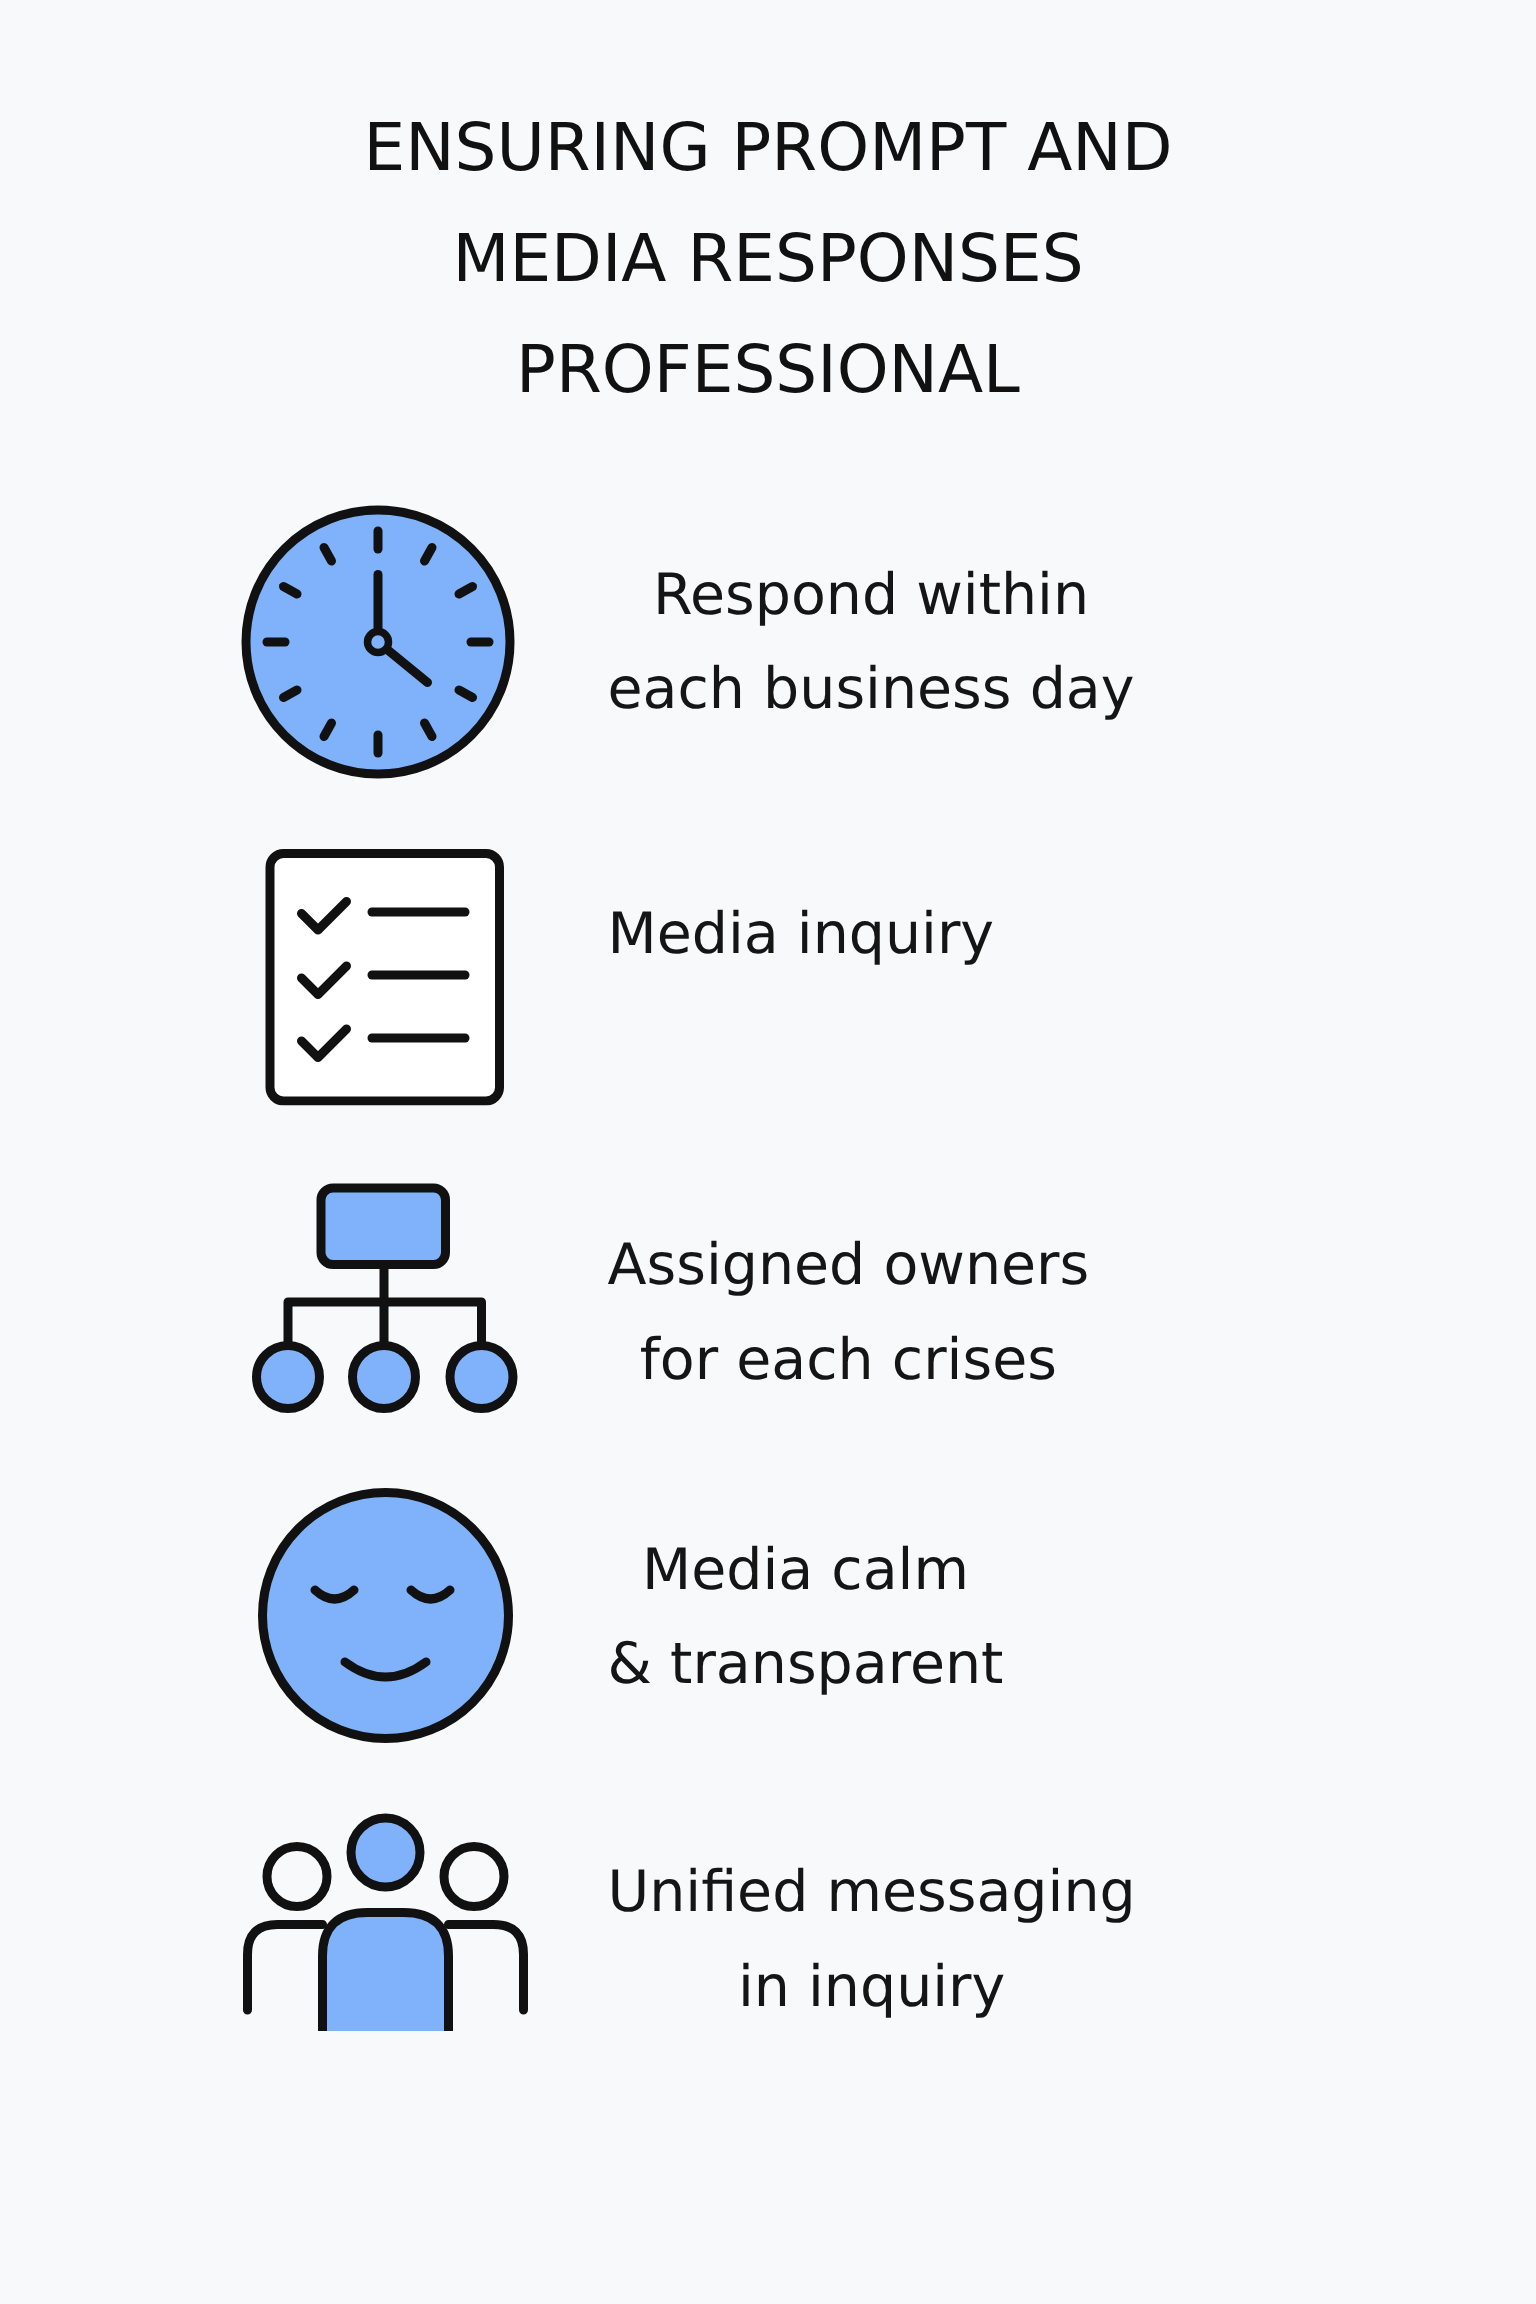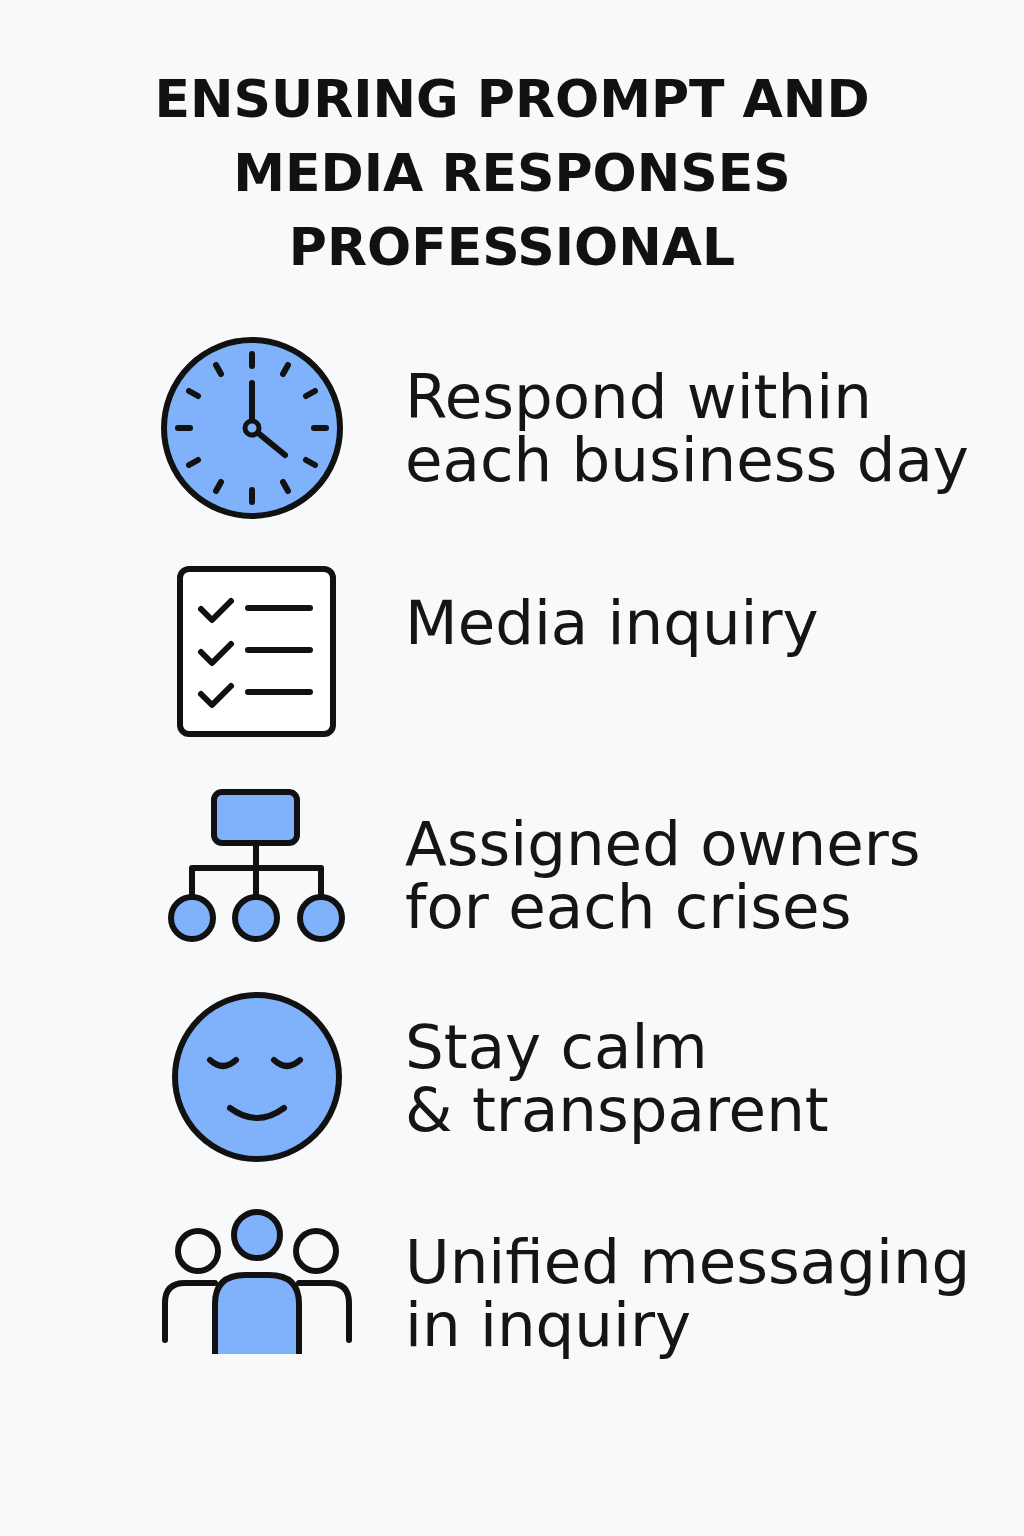--- a/index.html
+++ b/index.html
@@ -10,36 +10,37 @@
     color:#141414;
     position:relative;
   }
   .title {
     position:absolute; left:0; top:62px; width:1024px;
     text-align:center;
   }
   .title-line {
     display:block;
     font-family:"DejaVu Sans", sans-serif;
-    font-weight:bold;
-    font-size:52px;
+    font-weight:normal;
+    font-size:44px;
     line-height:74px;
     letter-spacing:0px;
     color:#111;
   }
   .item { position:absolute; left:0; width:1024px; }
   .icon { position:absolute; }
   .label {
     position:absolute; left:405px;
     font-family:"DejaVu Sans", sans-serif;
-    font-size:61px;
+    font-size:38px;
     line-height:63px;
     font-weight:500;
     color:#151515;
     white-space:nowrap;
+    text-align:center;
   }
   .label span { display:block; }
 </style>
 </head>
 <body>
 
 <h1 class="title" style="margin:0;">
   <span class="title-line">ENSURING PROMPT AND</span>
   <span class="title-line">MEDIA RESPONSES</span>
   <span class="title-line">PROFESSIONAL</span>
@@ -109,21 +110,21 @@
 <div class="item" style="top:990px;height:175px;">
   <svg class="icon" style="left:170px;top:0px;" width="174" height="174" viewBox="0 0 174 174">
     <circle cx="87" cy="87" r="82" fill="#7fb2fa" stroke="#111" stroke-width="6"></circle>
     <g stroke="#111" stroke-width="6" fill="none" stroke-linecap="round">
       <path d="M40,70 Q53,82 66,70"></path>
       <path d="M104,70 Q117,82 130,70"></path>
       <path d="M60,118 Q87,138 114,118"></path>
     </g>
   </svg>
   <div class="label" style="top:25px;">
-    <span>Stay calm</span>
+    <span>Media calm</span>
     <span>&amp; transparent</span>
   </div>
 </div>
 
 <div class="item" style="top:1205px;height:160px;">
   <svg class="icon" style="left:160px;top:3px;" width="194" height="150" viewBox="0 0 194 150">
     <g stroke="#111" stroke-width="6" fill="none" stroke-linecap="round">
       <circle cx="38" cy="43" r="20"></circle>
       <circle cx="156" cy="43" r="20"></circle>
       <path d="M5,132 L5,95 Q5,75 25,75 L55,75"></path>

